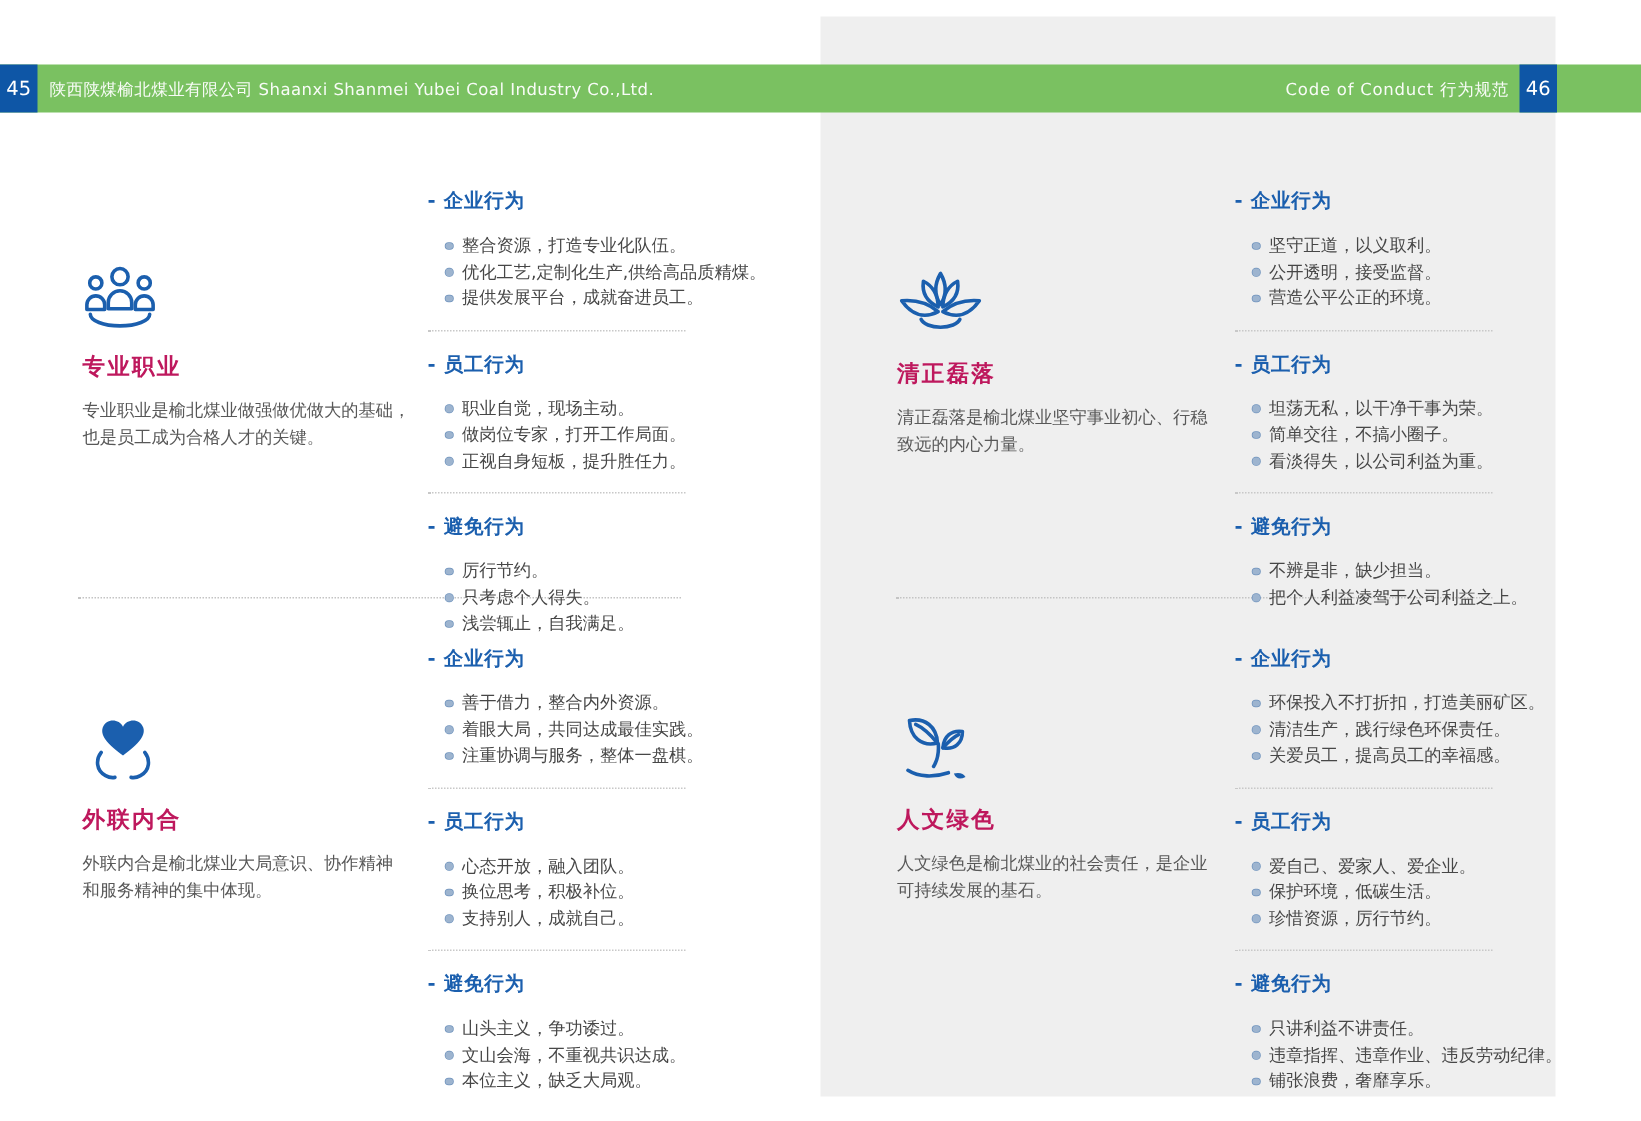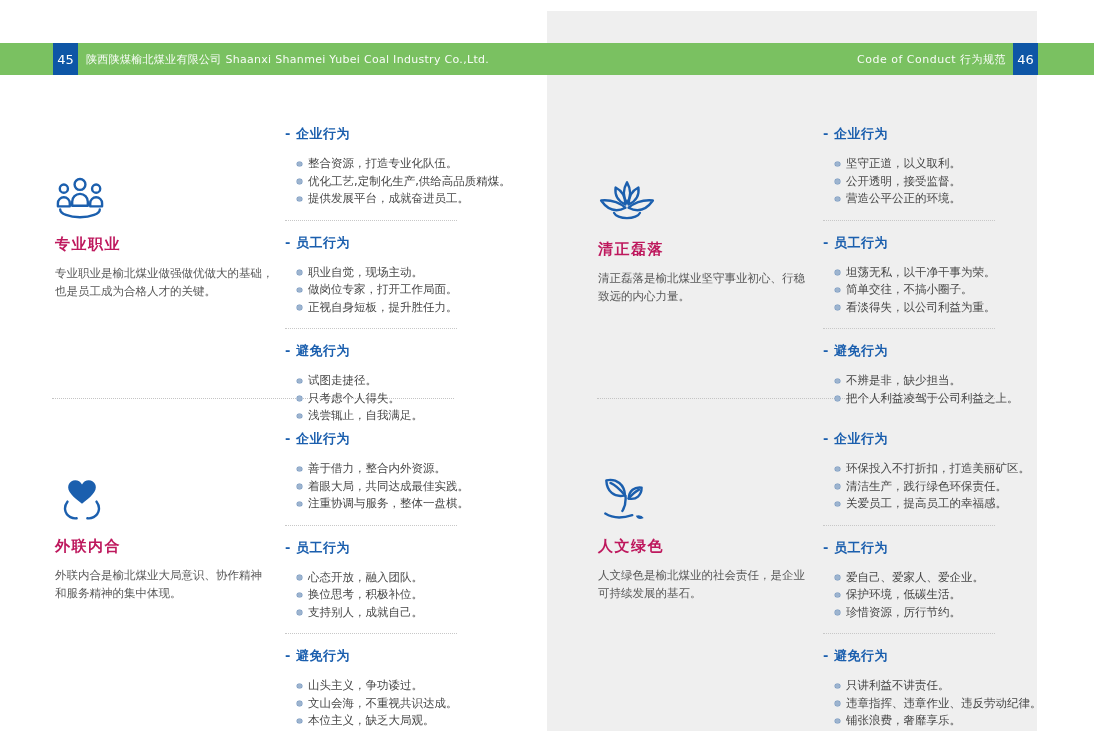--- a/index.html
+++ b/index.html
@@ -7,21 +7,21 @@
     width:1094px;height:747px;position:relative;overflow:hidden;
     background:#ffffff;
     font-family:"DejaVu Sans","Liberation Sans",sans-serif;
   }
   
   .gray-panel{position:absolute;left:547px;top:11px;width:490px;height:720px;background:#efefef;}
 
   
   .header{position:absolute;left:0;top:43px;width:1094px;height:32px;background:#7ac161;display:flex;align-items:center;}
   .page-box{width:25px;height:32px;background:#0e56a6;color:#fff;display:flex;align-items:center;justify-content:center;font-size:13px;flex:0 0 auto;}
-  .page-box.left{margin-left:53px;}
+  .page-box.left{}
   .company{color:#ffffff;font-size:11px;margin-left:8px;letter-spacing:.3px;opacity:.95;white-space:nowrap;}
   .flex-spacer{flex:1;}
   .conduct{color:#ffffff;font-size:11px;margin-right:7px;letter-spacing:.5px;white-space:nowrap;opacity:.95;}
   .header-tail{width:56px;flex:0 0 auto;}
 
   
   .row-divider{position:absolute;border-top:1px dotted #c4c4c4;height:0;}
   #div-left{left:52px;top:398px;width:402px;}
   #div-right{left:597px;top:398px;width:398px;}
 
@@ -108,21 +108,21 @@
       <li><span class="bullet"></span><span>职业自觉，现场主动。</span></li>
           <li><span class="bullet"></span><span>做岗位专家，打开工作局面。</span></li>
           <li><span class="bullet"></span><span>正视自身短板，提升胜任力。</span></li>
         </ul>
       <div class="sep"></div>
     </div>
     <div class="group">
       <h3><span class="dash">-</span><span>避免行为</span></h3>
       <ul>
 
-      <li><span class="bullet"></span><span>试图走捷径。</span></li>
+      <li><span class="bullet"></span><span>厉行节约。</span></li>
           <li><span class="bullet"></span><span>只考虑个人得失。</span></li>
           <li><span class="bullet"></span><span>浅尝辄止，自我满足。</span></li>
         </ul>
     </div>
   </div>
 </section>
 
 <section class="section" id="s2">
   <div class="info">
     <div class="icon">

